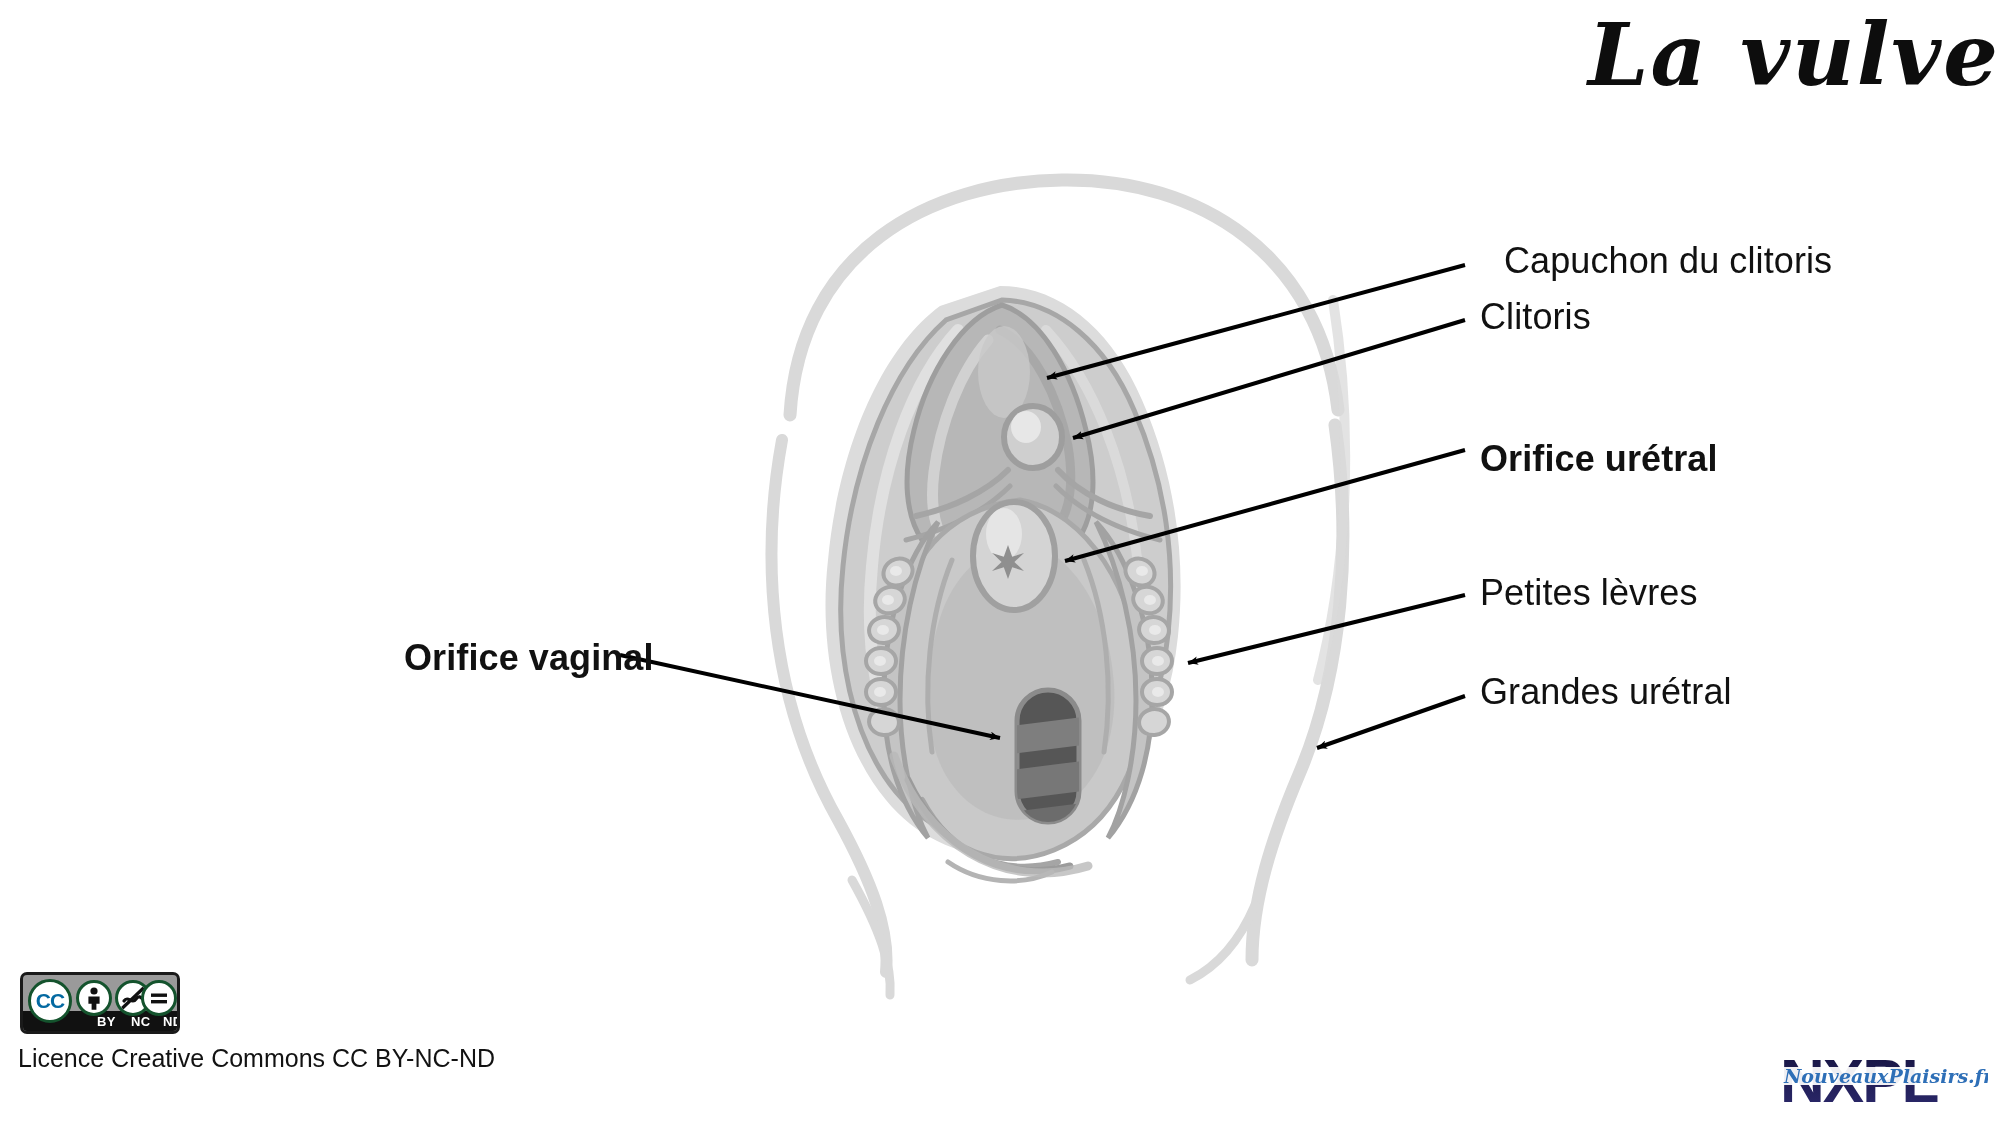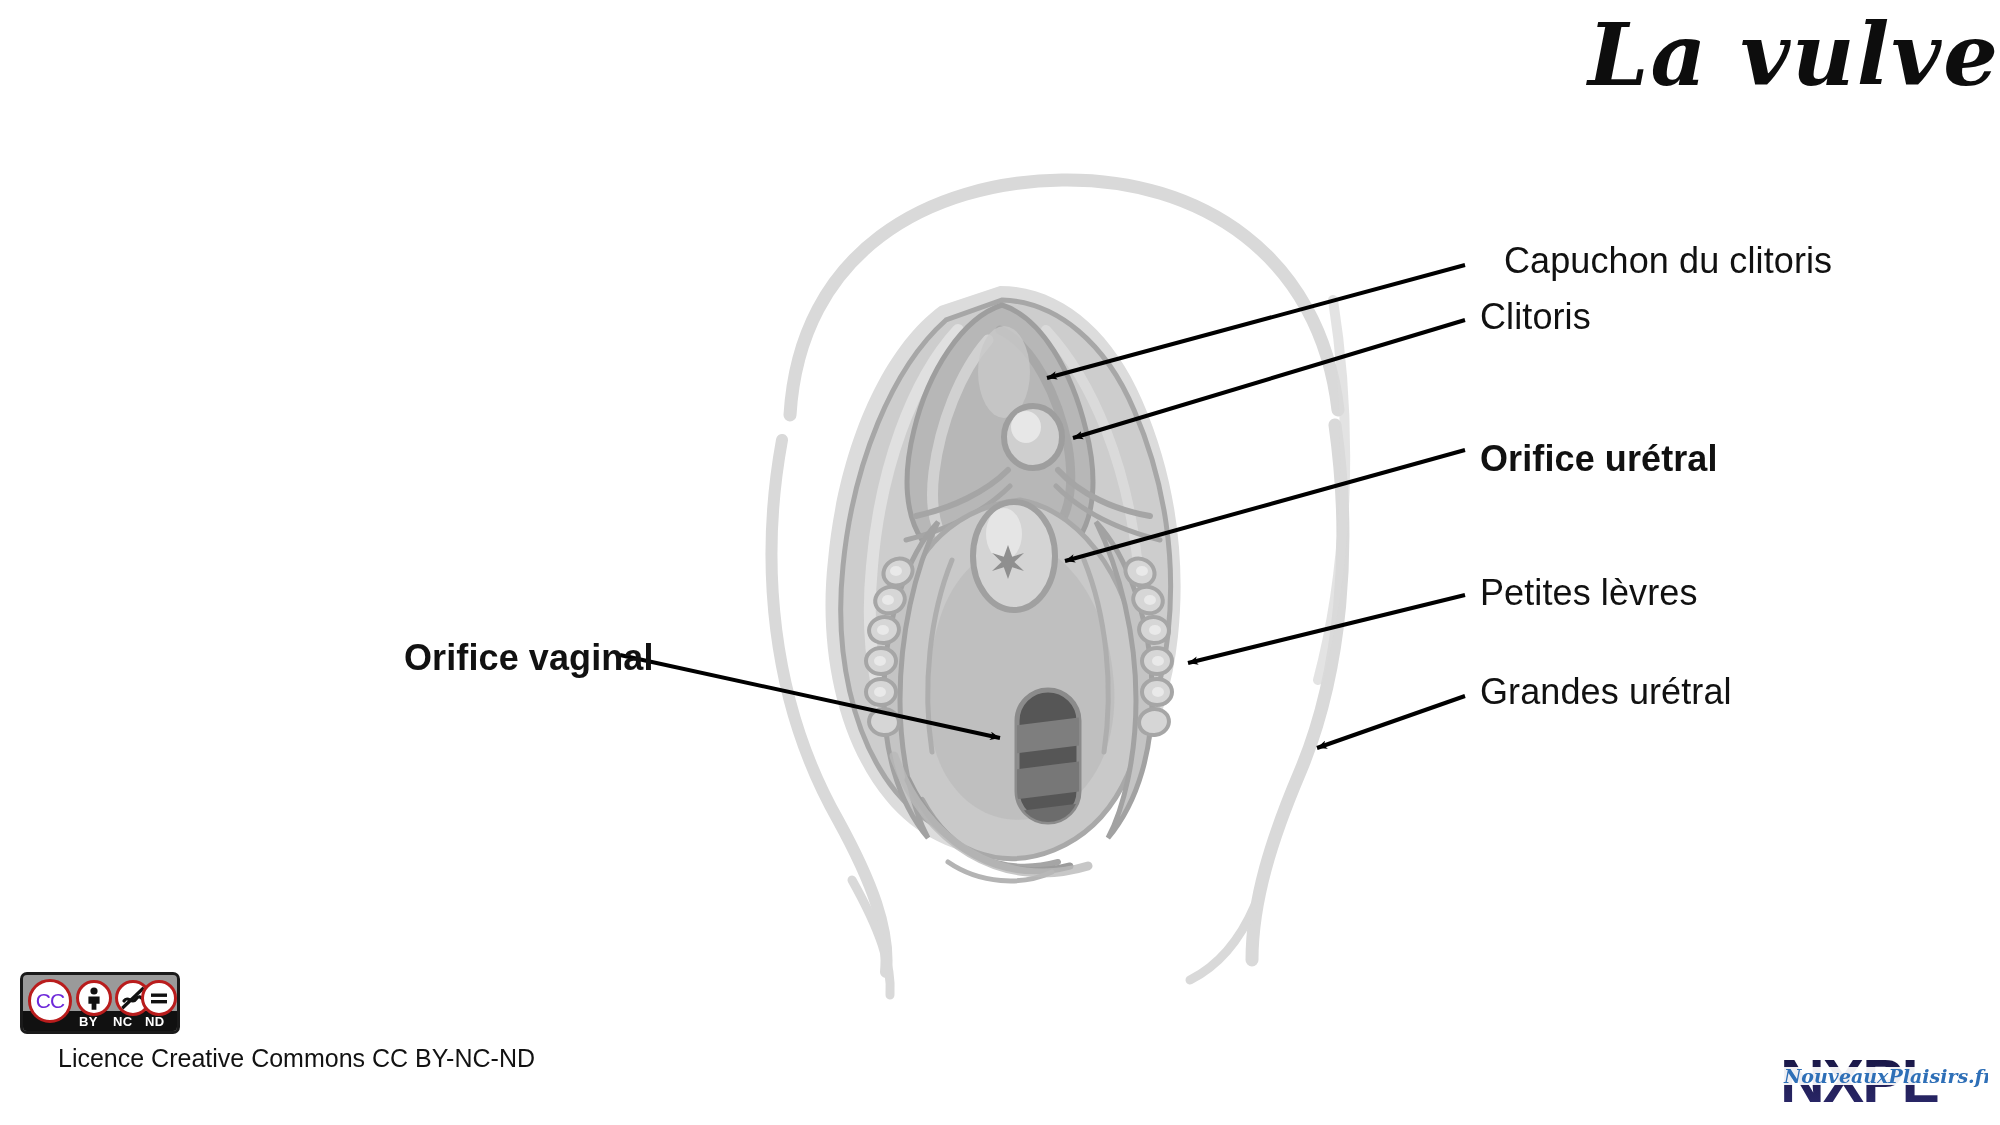--- a/index.html
+++ b/index.html
@@ -76,57 +76,57 @@
     height: 20px;
     background: #111111;
   }
   #cc-badge .cc-circ {
     position: absolute;
     top: 5px;
     width: 36px;
     height: 36px;
     border-radius: 50%;
     background: #ffffff;
-    border: 3px solid #b91c1c;
+    border: 3px solid #14532d;
     box-sizing: border-box;
     display: flex;
     align-items: center;
     justify-content: center;
     font-family: "Liberation Sans", sans-serif;
-    font-weight: 400;
-    color: #6d28d9;
+    font-weight: 700;
+    color: #0369a1;
     overflow: hidden;
   }
   #cc-badge .cc-c0 { left: 5px; top: 4px; width: 44px; height: 44px; font-size: 21px; letter-spacing: -1px; }
   #cc-badge .cc-c1 { left: 53px; }
   #cc-badge .cc-c2 { left: 92px; }
   #cc-badge .cc-c3 { left: 118px; }
   #cc-badge .cc-lab {
     position: absolute;
     bottom: 2px;
     font-family: "Liberation Sans", sans-serif;
     font-size: 13px;
     font-weight: 700;
     color: #ffffff;
     letter-spacing: 0.3px;
+    margin-left: 18px;
   }
   #cc-badge .cc-lab-by { left: 56px; }
   #cc-badge .cc-lab-nc { left: 90px; }
   #cc-badge .cc-lab-nd { left: 122px; }
 
   #footer-text {
     position: absolute;
     left: 18px;
     top: 1043px;
     font-family: "Liberation Sans", sans-serif;
     font-size: 25px;
     line-height: 30px;
     color: #121212;
     user-select: none;
-    margin-left: 40px;
   }
 
   
   #nxpl-logo {
     position: absolute;
     right: 12px;
     top: 1044px;
     width: 210px;
     height: 72px;
   }

